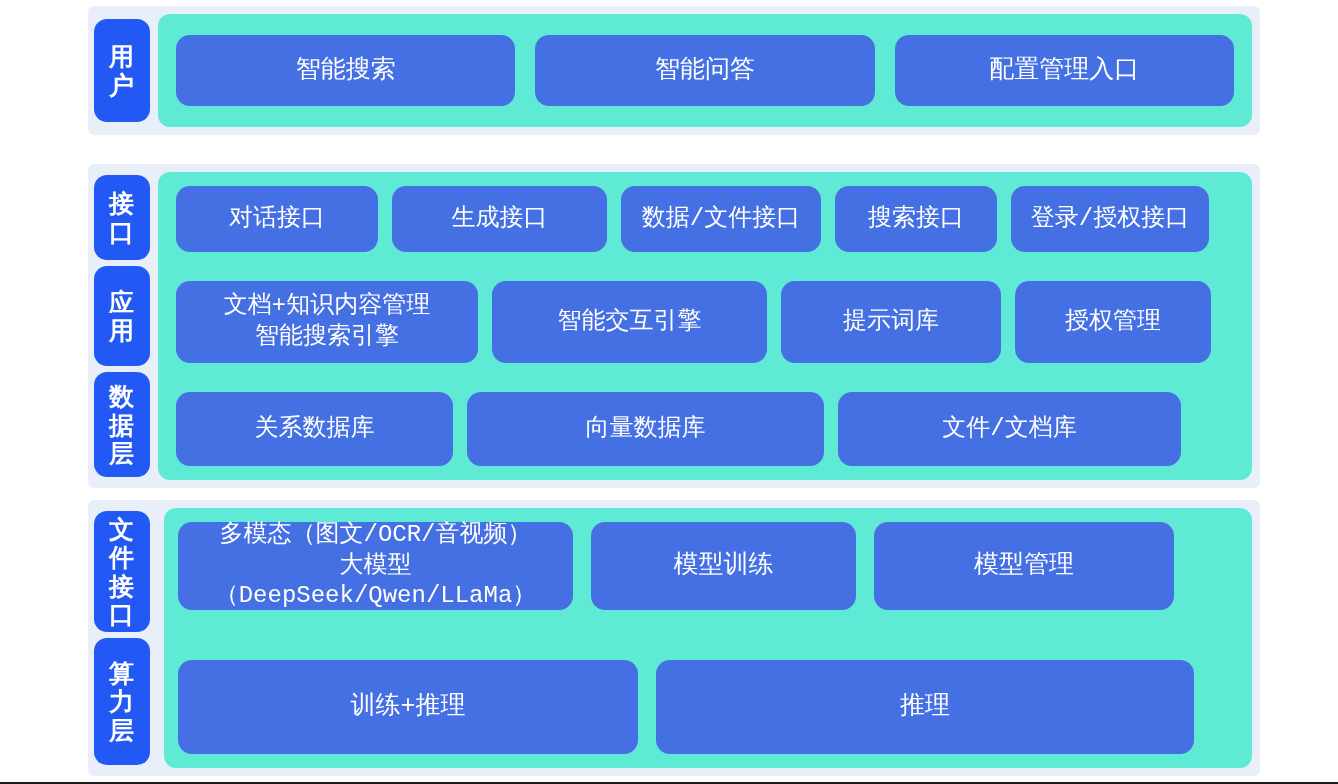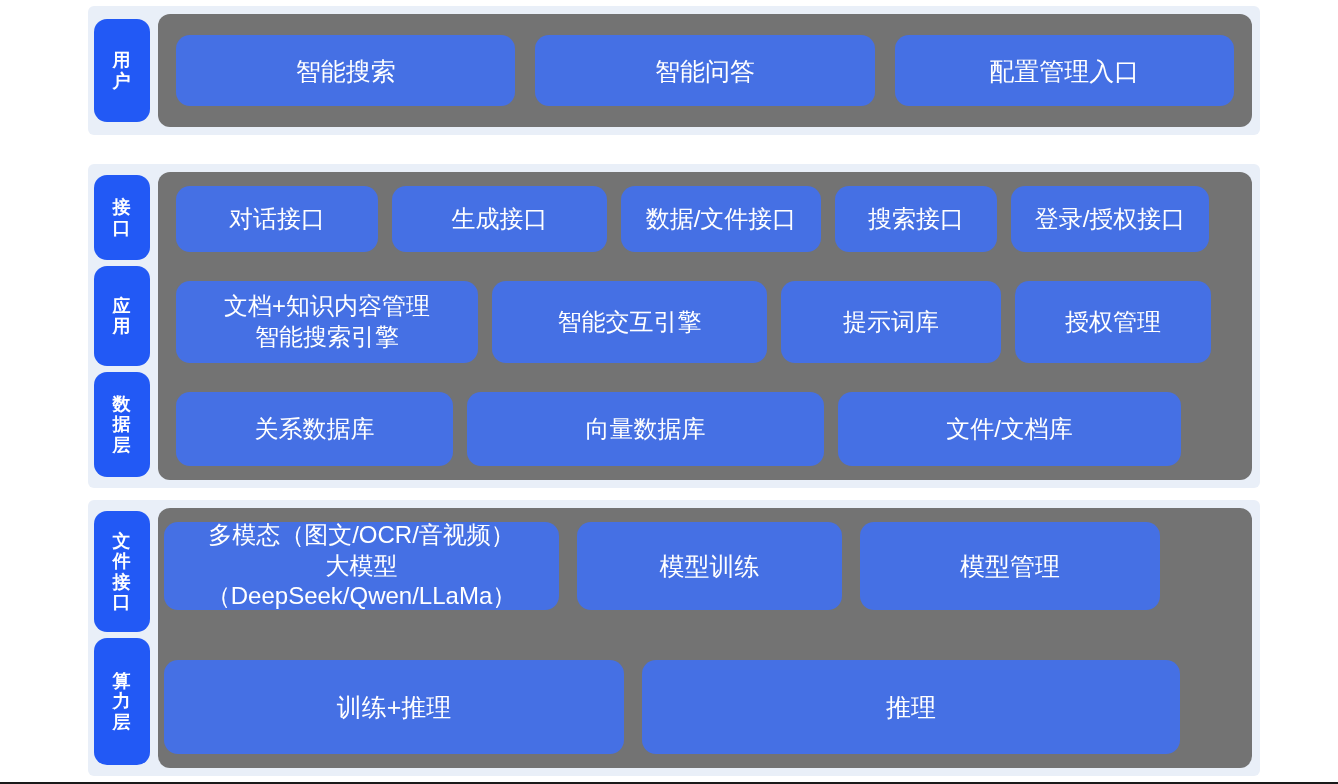--- a/index.html
+++ b/index.html
@@ -40,21 +40,21 @@
     display: flex;
     flex-direction: column;
     box-sizing: border-box;
     padding: 0;
   }
 
   .tab {
     background: #2259f5;
     border-radius: 13px;
     color: #ffffff;
-    font-size: 18px;
+    font-size: 25px;
     font-weight: bold;
     line-height: 1.13;
     letter-spacing: 1px;
     display: flex;
     align-items: center;
     justify-content: center;
     text-align: center;
     box-sizing: border-box;
     width: 56px;
     margin-left: 6px;
@@ -63,26 +63,27 @@
   .tab .tab-txt {
     display: block;
     width: 28px;
     word-break: break-all;
     white-space: normal;
   }
 
   
   .panel {
     flex: 1 1 auto;
-    background: #737373;
+    background: #5eead4;
     border-radius: 12px;
     box-sizing: border-box;
     display: flex;
     flex-direction: column;
     justify-content: center;
+    font-family: Liberation Mono, monospace;
   }
 
   .row {
     display: flex;
     flex-direction: row;
     box-sizing: border-box;
   }
 
   
   .card {
@@ -153,22 +154,22 @@
 
   
   #sec-base {
     left: 88px; top: 500px;
     width: 1172px; height: 276px;
   }
   #sec-base .tab-col { padding-top: 11px; padding-bottom: 11px; gap: 6px; }
   #sec-base .tab.t-jichu { height: 128px; }
   #sec-base .tab.t-suanli { height: 134px; }
   #sec-base .panel {
-    margin: 8px 8px 8px 6px;
-    padding: 14px 6px;
+    margin: 8px 8px 8px 12px;
+    padding: 14px 14px;
     justify-content: space-between;
   }
   #sec-base .row { gap: 18px; }
   #sec-base .row-model .card { height: 88px; }
   #sec-base .row-compute .card { height: 94px; }
 
   .w-multimodal { flex: 0 0 395px; font-size: 24px !important; }
   .w-train      { flex: 0 0 265px; }
   .w-manage     { flex: 0 0 300px; }
   .w-tr-inf     { flex: 0 0 460px; }

